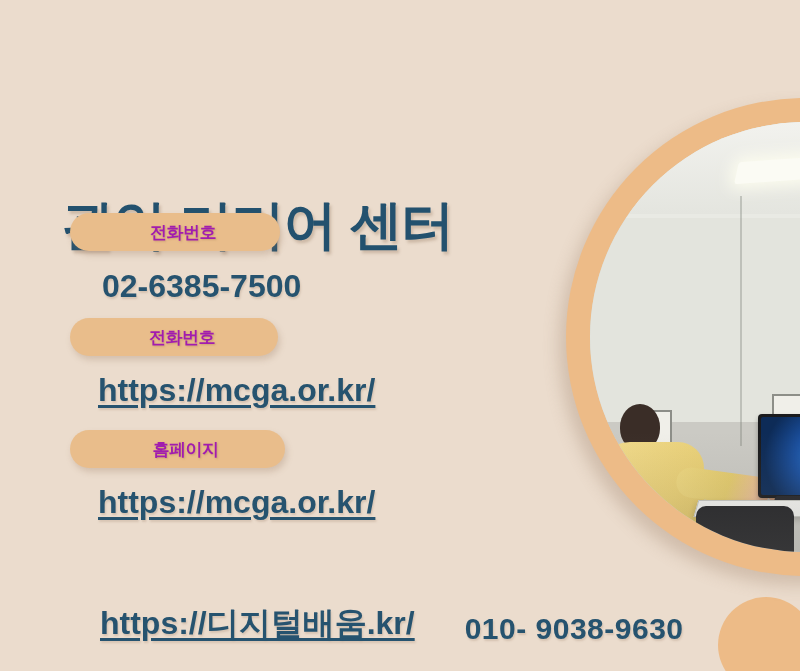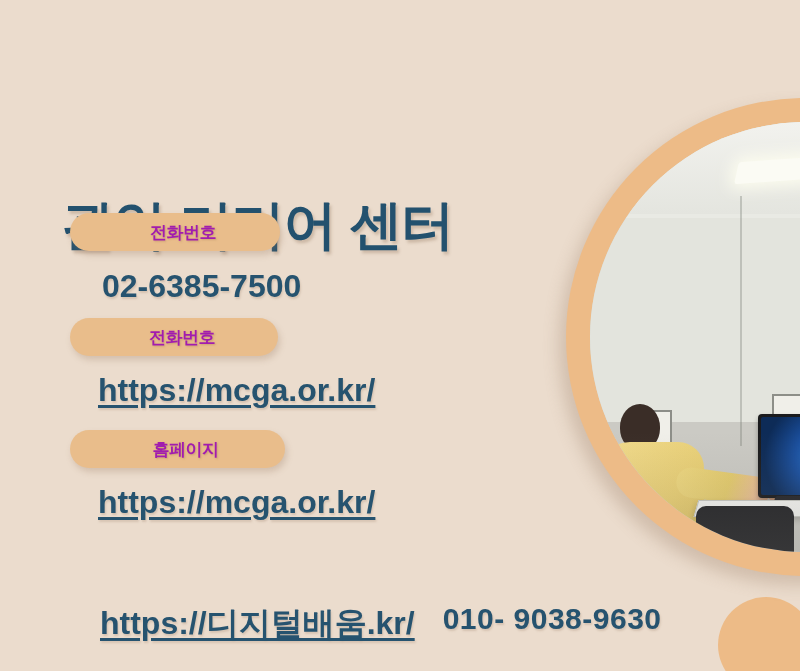--- a/index.html
+++ b/index.html
@@ -250,21 +250,22 @@
 
   .val-phone { left: 74px; top: 268px; }
   .val-home  { left: 70px; top: 372px; }
   .val-insta { left: 70px; top: 484px; }
 
   .bottom-row {
     position: absolute;
     left: 72px;
     top: 602px;
     display: flex;
-    align-items: flex-start;
+    align-items: flex-end;
+    gap: 22px;
   }
   .bottom-row .value { position: static; }
   .val-tel2 { font-size: 30px; letter-spacing: .5px; }
 </style>
 </head>
 <body>
 
 <div class="poster">
 
   <div class="deco-dot"></div>

